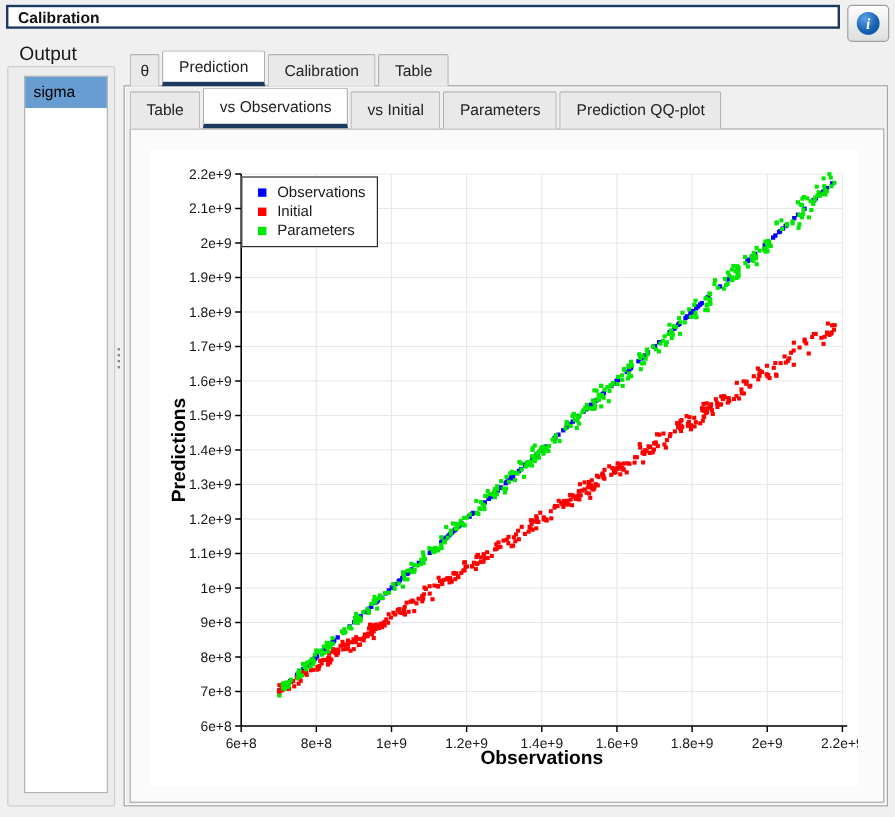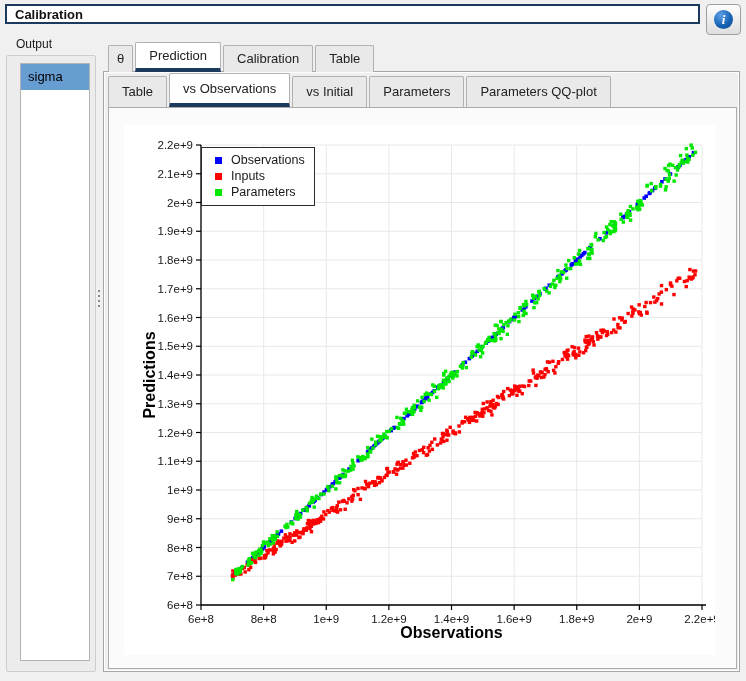--- a/index.html
+++ b/index.html
@@ -28,21 +28,21 @@
     cursor: pointer;
   }
   #info-icon {
     width: 19px; height: 19px; border-radius: 50%;
     background: radial-gradient(circle at 35% 28%, #5fa0e8, #1663b4 55%, #0a4c96);
     color: #fff; font: bold italic 13px "Liberation Serif", serif;
     display: flex; align-items: center; justify-content: center;
   }
 
   
-  #output-label { left: 16px; top: 37px; font-size: 12px; }
+  #output-label { left: 16px; top: 37px; font-size: 16px; }
   #sidebar-group {
     left: 6px; top: 55px; width: 90px; height: 617px;
     background: #ececec; border: 1px solid #cdcdcd; border-radius: 2px;
   }
   #output-list {
     left: 13px; top: 7px; width: 70px; height: 598px;
     background: #fff; border: 1px solid #b3b3b3;
   }
   .list-item {
     height: 26px; line-height: 26px; padding-left: 7px;
@@ -133,21 +133,21 @@
   <div class="tab">Table</div>
 </div>
 
 <div id="main-pane" class="abs">
 
   <div id="sub-tab-bar" class="tab-bar">
     <div class="tab">Table</div>
     <div class="tab selected">vs Observations</div>
     <div class="tab">vs Initial</div>
     <div class="tab">Parameters</div>
-    <div class="tab">Parameters QQ-plot</div>
+    <div class="tab">Prediction QQ-plot</div>
   </div>
 
   <div id="sub-pane" class="abs">
 
     <div id="chart-canvas" class="abs">
 
       <svg id="plot-svg" width="591" height="530" viewBox="0 0 591 530">
           <line x1="77" x2="77" y1="20" y2="480" stroke="#e8e8e8" stroke-width="1"></line>
           <line x1="139.625" x2="139.625" y1="20" y2="480" stroke="#e8e8e8" stroke-width="1"></line>
           <line x1="202.25" x2="202.25" y1="20" y2="480" stroke="#e8e8e8" stroke-width="1"></line>
@@ -1290,21 +1290,21 @@
           <text x="69" y="24" text-anchor="end" font-size="11.5" fill="#161616">2.2e+9</text>
         </svg>
 
       <div id="plot-legend" class="abs">
         <div class="lrow">
           <span class="legend-marker" style="background: rgb(0, 0, 255);"></span>
           <span>Observations</span>
         </div>
         <div class="lrow">
           <span class="legend-marker" style="background: rgb(255, 0, 0);"></span>
-          <span>Inputs</span>
+          <span>Initial</span>
         </div>
         <div class="lrow">
           <span class="legend-marker" style="background: rgb(0, 232, 0);"></span>
           <span>Parameters</span>
         </div>
       </div>
 
       <div id="xlabel" class="abs">Observations</div>
       <div id="ylabel" class="abs">Predictions</div>
     </div>

